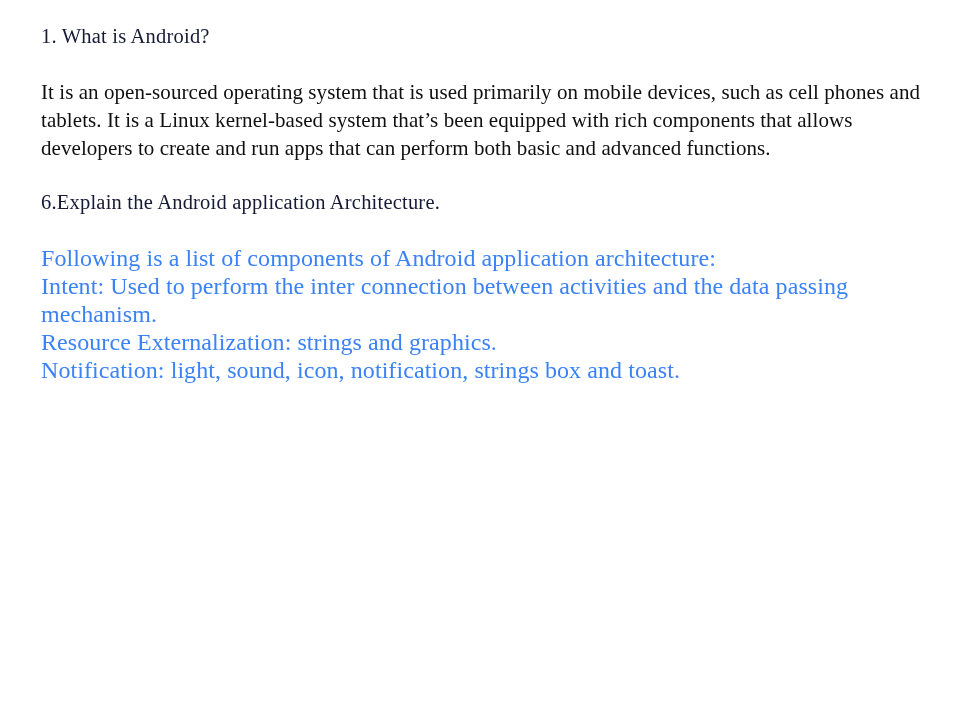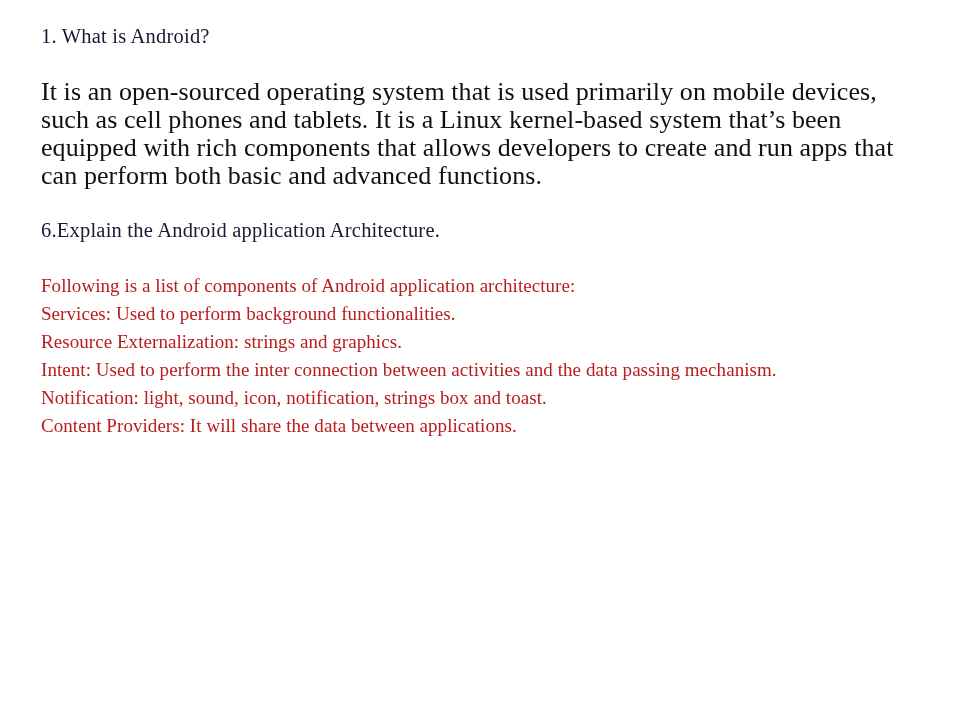--- a/index.html
+++ b/index.html
@@ -34,31 +34,31 @@
 
   .q-heading {
     font-size: 20.5px;
     line-height: 28px;
     color: #161a35;
     letter-spacing: 0.01em;
     white-space: nowrap;
   }
 
   .para {
-    font-size: 26px;
+    font-size: 21px;
     line-height: 28px;
     color: #101010;
     text-align: left;
     letter-spacing: 0.003em;
   }
 
   .list-block {
-    font-size: 19px;
+    font-size: 24px;
     line-height: 28px;
-    color: #b91c1c;
+    color: #3b82f6;
     letter-spacing: 0.003em;
   }
 
   .list-line {
     margin: 0;
     padding: 0;
   }
 
   
   .gap-line {
@@ -84,26 +84,24 @@
 
     <div class="gap-half"></div>
 
     <div class="block q-heading">6.Explain the Android application Architecture.</div>
 
     <div class="gap-line"></div>
 
     <div class="block list-block">
       <div class="list-line">Following is a list of components of Android application architecture:</div>
 
-      <div class="list-line">Services: Used to perform background functionalities.</div>
+
+      <div class="list-line">Intent: Used to perform the inter connection between activities and the data passing mechanism.</div>
 
       <div class="list-line">Resource Externalization: strings and graphics.</div>
 
-      <div class="list-line">Intent: Used to perform the inter connection between activities and the data passing mechanism.</div>
-
       <div class="list-line">Notification: light, sound, icon, notification, strings box and toast.</div>
 
-      <div class="list-line">Content Providers: It will share the data between applications.</div>
     </div>
 
   </div>
 
 </div>
 
 </body></html>

